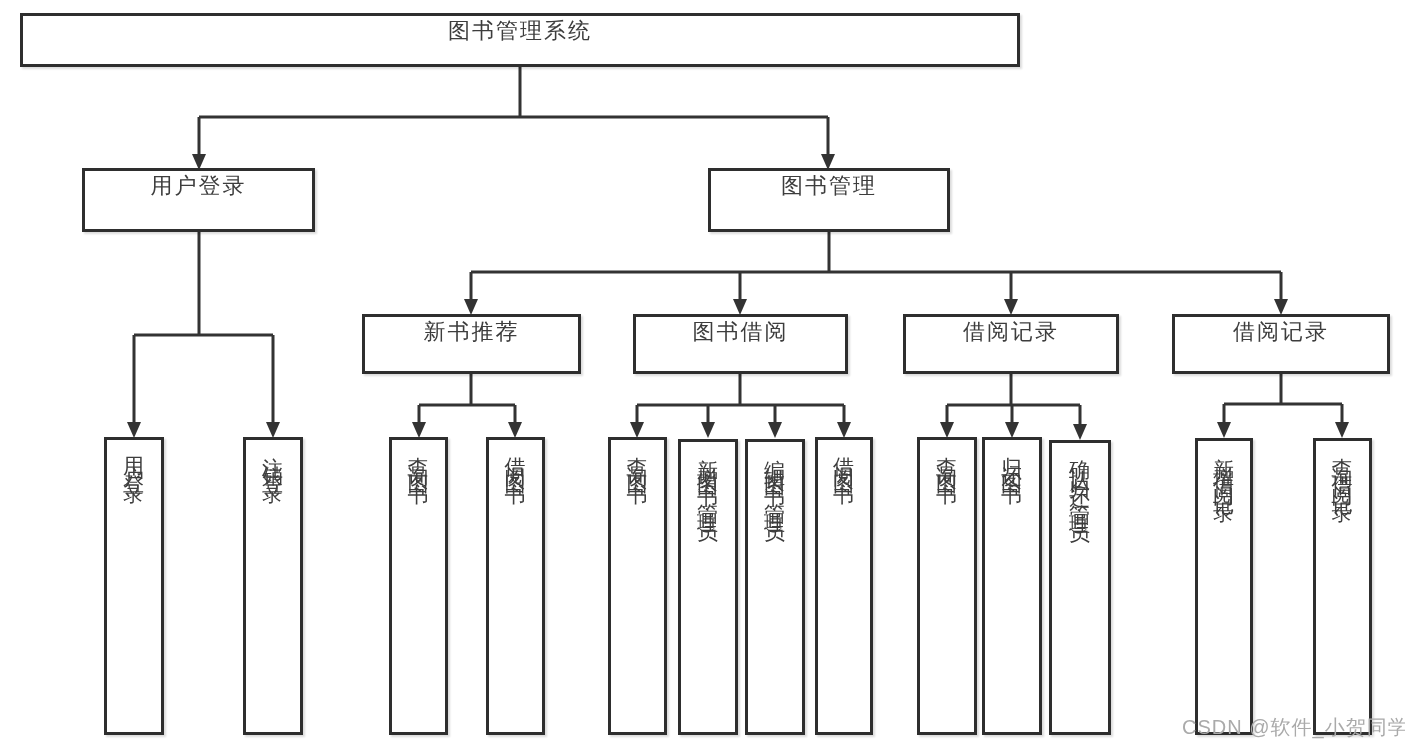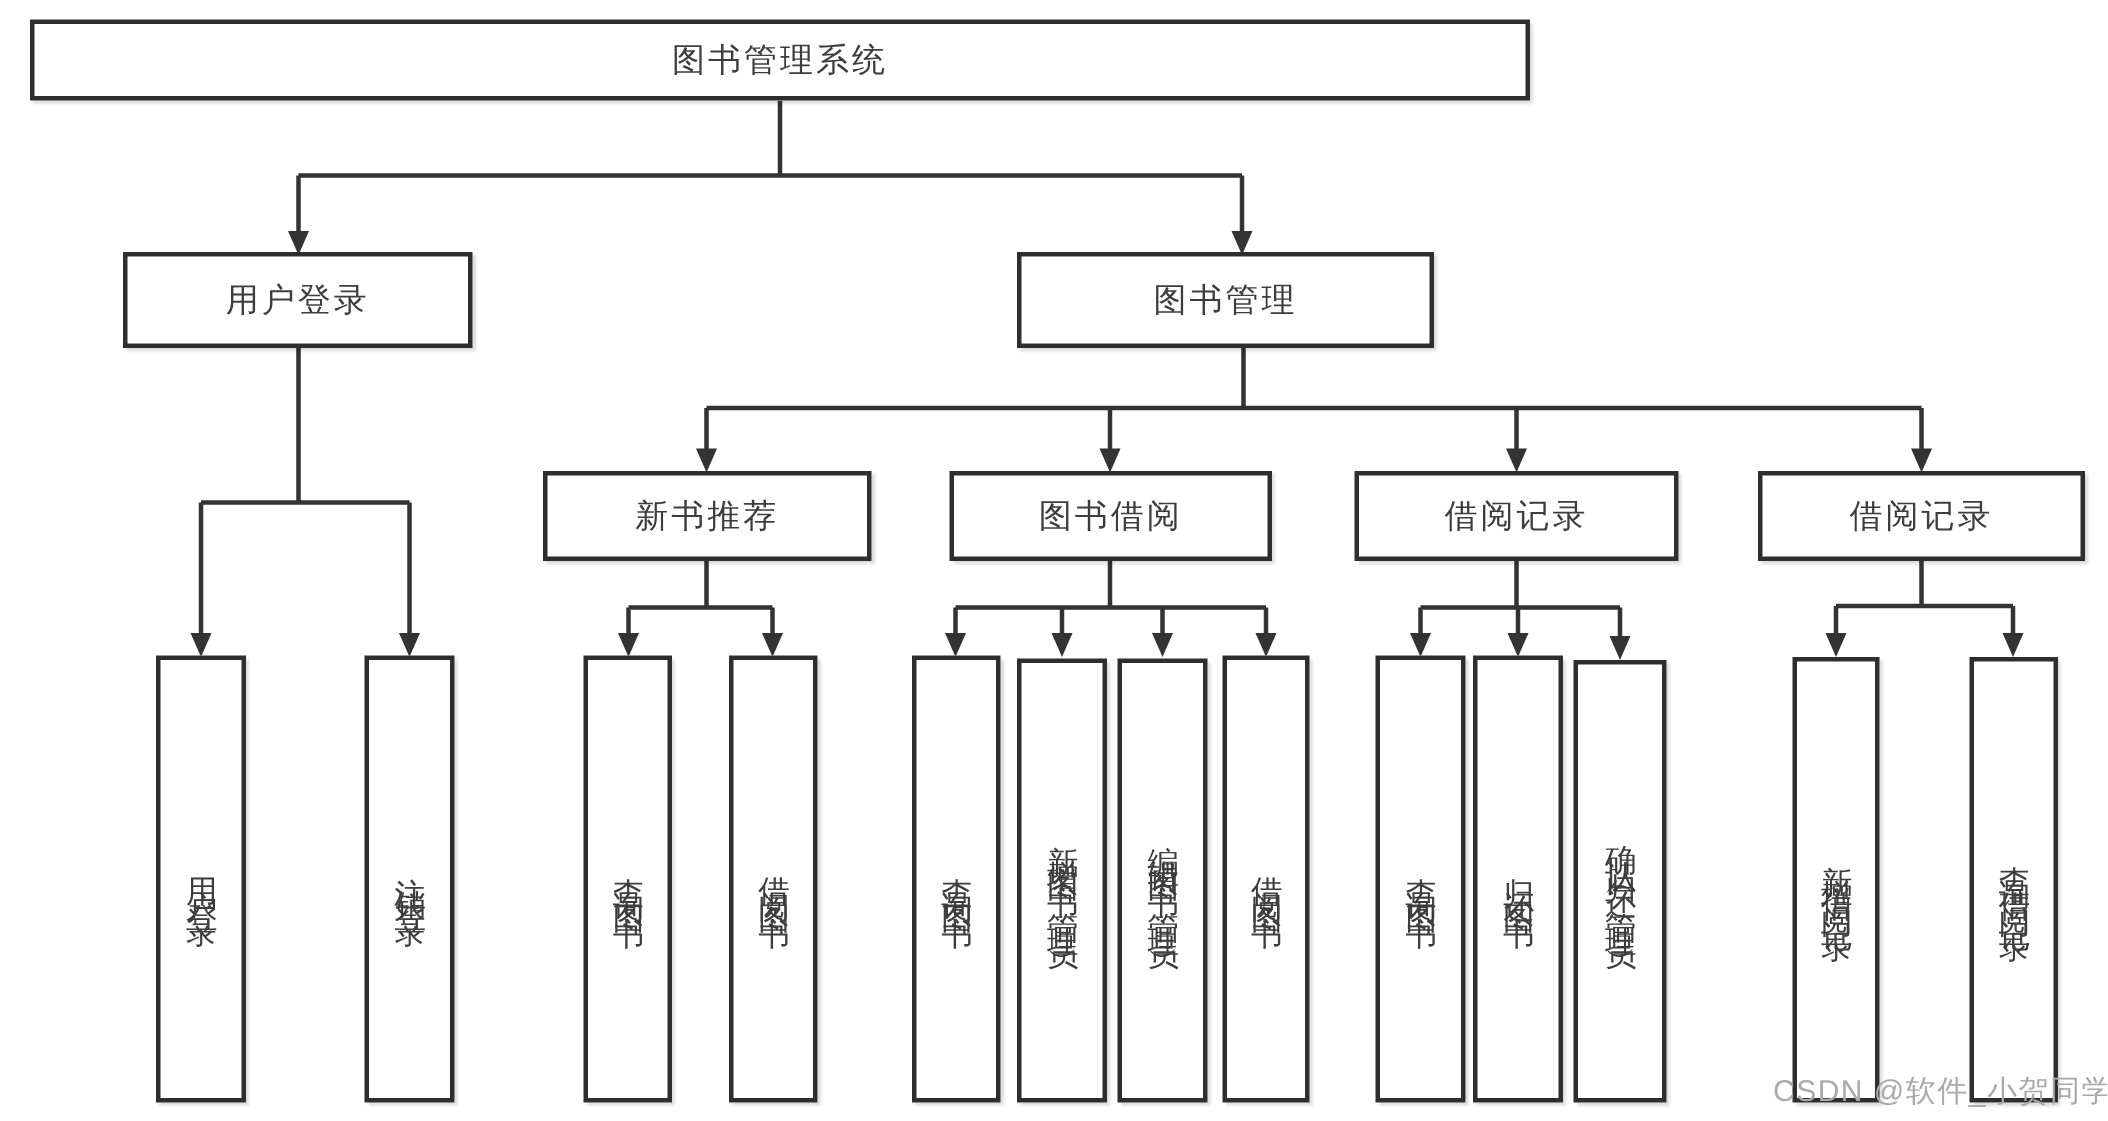--- a/index.html
+++ b/index.html
@@ -18,21 +18,21 @@
     overflow:hidden;
   }
   .connectors{position:absolute;left:0;top:0;width:1405px;height:747px;}
   .connectors path{stroke:var(--line-color);stroke-width:3;fill:none;}
   .connectors polygon{fill:var(--line-color);stroke:none;}
   .node{
     position:absolute;
     box-sizing:border-box;
     background:#ffffff;
     border:3px solid var(--border-color);
-    display:flex;align-items:center;justify-content:center;
+    display:flex;align-items:flex-start;justify-content:center;
     color:var(--text-color);
     font-size:22px;
     letter-spacing:2px;
     box-shadow:2px 2px 2px rgba(0,0,0,0.14);
     z-index:1;
   }
   .node.v{font-size:21px;}
   .node.v .lbl{
     writing-mode:vertical-rl;
     text-orientation:mixed;
@@ -97,21 +97,21 @@
     </g>
   </svg>
 
   <div class="node" style="left:20px;top:13px;width:1000px;height:54px">
     <span class="lbl">图书管理系统</span>
   </div>
 
   <div class="node" style="left:82px;top:168px;width:233px;height:64px">
     <span class="lbl">用户登录</span>
   </div>
-  <div class="node" style="left:678px;top:168px;width:278px;height:64px">
+  <div class="node" style="left:708px;top:168px;width:242px;height:64px">
     <span class="lbl">图书管理</span>
   </div>
 
   <div class="node" style="left:633px;top:314px;width:215px;height:60px">
     <span class="lbl">图书借阅</span>
   </div>
   <div class="node" style="left:362px;top:314px;width:219px;height:60px">
     <span class="lbl">新书推荐</span>
   </div>
   <div class="node" style="left:903px;top:314px;width:216px;height:60px">

